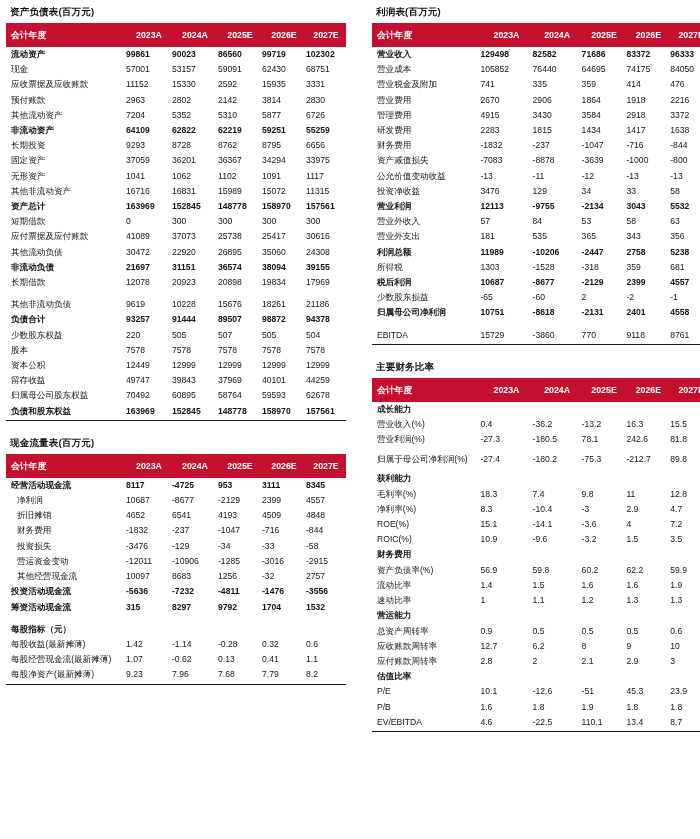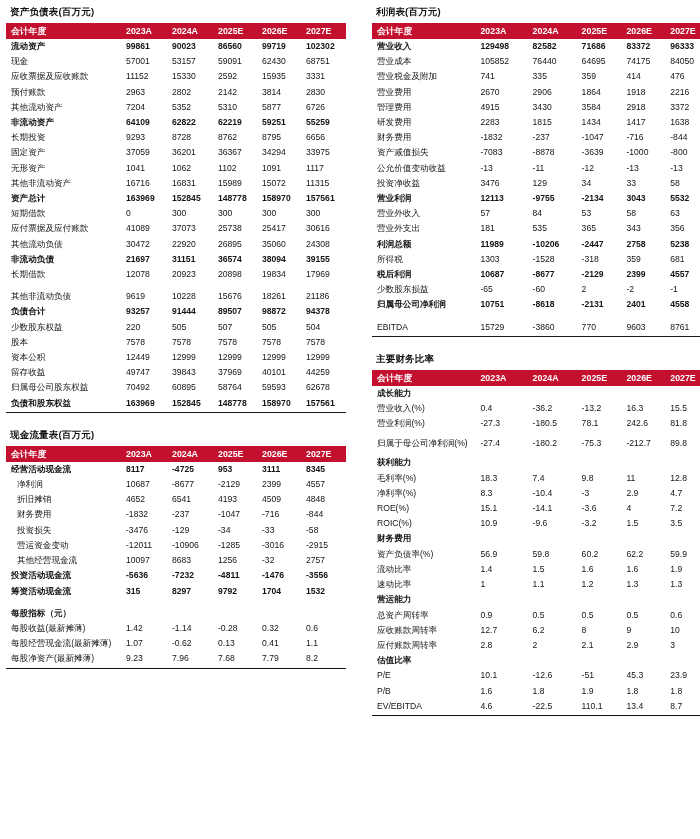--- a/index.html
+++ b/index.html
@@ -46,27 +46,27 @@
   }
   table.fin th, table.fin td {
     padding: 0;
     margin: 0;
   }
   thead tr.hdr th {
     background: #C3102F;
     color: #ffffff;
     font-weight: bold;
     font-size: 8.8px;
-    height: 16px;
+    height: 24px;
     line-height: 16px;
     text-align: left;
     white-space: nowrap;
   }
   thead tr.hdr th.lbl { padding-left: 5px; }
-  thead tr.hdr th.num { text-align: left; }
+  thead tr.hdr th.num { text-align: center; }
 
   tbody td {
     height: 15.2px;
     line-height: 15.2px;
     vertical-align: middle;
     white-space: nowrap;
     font-size: 8.6px;
     color: #141414;
   }
   tbody td.lbl { padding-left: 5px; }
@@ -635,21 +635,21 @@
               <td class="num"></td>
               <td class="num"></td>
               <td class="num"></td>
               <td class="num"></td>
             </tr>
             <tr class="">
               <td class="lbl">EBITDA</td>
               <td class="num">15729</td>
               <td class="num">-3860</td>
               <td class="num">770</td>
-              <td class="num">9603</td>
+              <td class="num">9118</td>
               <td class="num">8761</td>
             </tr>
           </tbody>
       </table>
       <div class="rule-bottom"></div>
     </div>
 
     <div class="block">
       <div class="tbl-title spaced">主要财务比率</div>
       <table class="fin">

